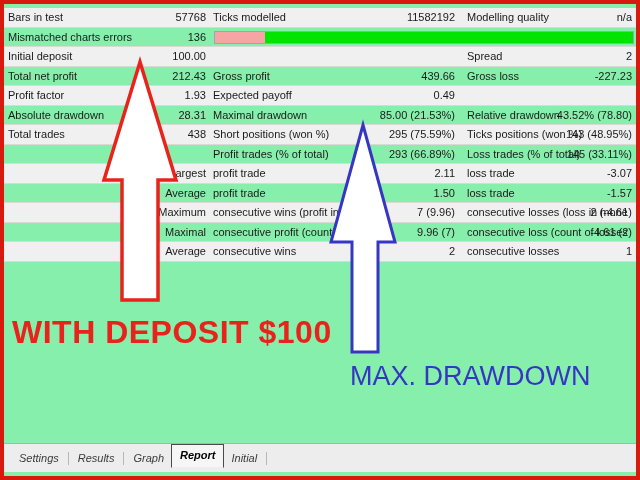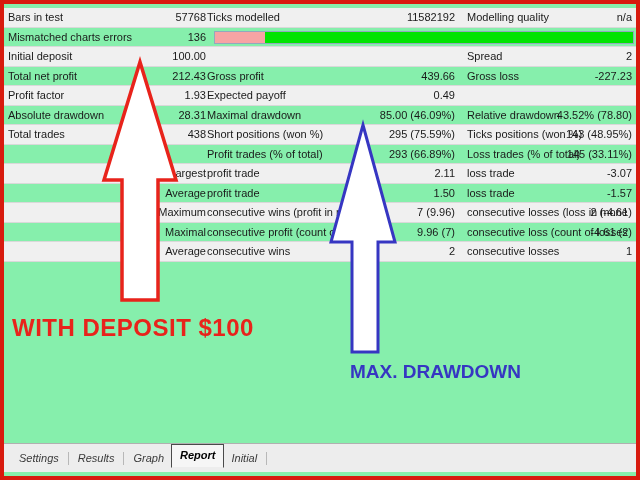--- a/index.html
+++ b/index.html
@@ -6,34 +6,34 @@
   .stage{position:relative;width:640px;height:480px;overflow:hidden;background:#86efac;
          font-family:"Liberation Sans",sans-serif;font-size:11px;color:#1a1a1a;}
   .frame{position:absolute;inset:0;border:4px solid #d81a0e;z-index:10;pointer-events:none;}
   
   .table{position:absolute;left:4px;top:8px;width:632px;z-index:1;}
   .row{position:relative;height:19.5px;box-sizing:border-box;border-bottom:1px solid #d9d9d9;}
   .row:nth-child(odd){background:#f0f0f0;}
   .cell{position:absolute;top:0;bottom:0;display:flex;align-items:center;white-space:nowrap;overflow:hidden;}
   .c1l{left:4px;width:150px;}
   .c1v{left:116px;width:86px;justify-content:flex-end;}
-  .c2l{left:203px;width:200px;}
+  .c2l{left:209px;width:200px;}
   .c2v{left:316px;width:135px;justify-content:flex-end;}
   .c3l{left:463px;width:160px;}
   .c3v{left:508px;width:120px;justify-content:flex-end;}
   
   .qbar{position:absolute;left:214px;top:31px;width:420px;height:13px;z-index:2;
         border:1px solid #93a8bd;box-sizing:border-box;display:flex;}
   .qbar .pink{width:50px;height:100%;}
   .qbar .green{flex:1;height:100%;}
   
   .overlay{position:absolute;left:0;top:0;z-index:5;pointer-events:none;}
   .ann{position:absolute;z-index:6;font-weight:bold;white-space:nowrap;}
-  .ann-red{left:12px;top:314px;font-size:24px;letter-spacing:0.5px;}
-  .ann-blue{left:350px;top:361px;font-size:19px;font-weight:bold;}
+  .ann-red{left:12px;top:314px;font-size:32px;letter-spacing:0.5px;}
+  .ann-blue{left:350px;top:361px;font-size:27px;font-weight:normal;}
   
   .tabbar{position:absolute;left:4px;right:4px;top:443px;height:29px;background:#ededed;
           border-top:1px solid #b0b0b0;display:flex;align-items:center;padding-left:8px;
           color:#3a3a3a;z-index:3;box-sizing:border-box;font-style:italic;}
   .tab{padding:2px 7px;cursor:default;}
   .tab.active{background:#f6f6f6;border:1px solid #4a4a4a;border-bottom:1px solid #ededed;
               font-weight:bold;color:#000;margin-top:-5px;padding:4px 8px 6px;text-align:right;}
   .tabdiv{width:1px;height:13px;background:#b8b8b8;margin:0 2px;}
 </style>
 </head>
@@ -71,21 +71,21 @@
     <div class="row">
         <span class="cell c1l">Profit factor</span>
         <span class="cell c1v">1.93</span>
         <span class="cell c2l">Expected payoff</span>
         <span class="cell c2v">0.49</span>
       </div>
     <div class="row">
         <span class="cell c1l">Absolute drawdown</span>
         <span class="cell c1v">28.31</span>
         <span class="cell c2l">Maximal drawdown</span>
-        <span class="cell c2v">85.00 (46.09%)</span>
+        <span class="cell c2v">85.00 (21.53%)</span>
         <span class="cell c3l">Relative drawdown</span>
         <span class="cell c3v">43.52% (78.80)</span>
       </div>
     <div class="row">
         <span class="cell c1l">Total trades</span>
         <span class="cell c1v">438</span>
         <span class="cell c2l">Short positions (won %)</span>
         <span class="cell c2v">295 (75.59%)</span>
         <span class="cell c3l">Ticks positions (won %)</span>
         <span class="cell c3v">143 (48.95%)</span>

